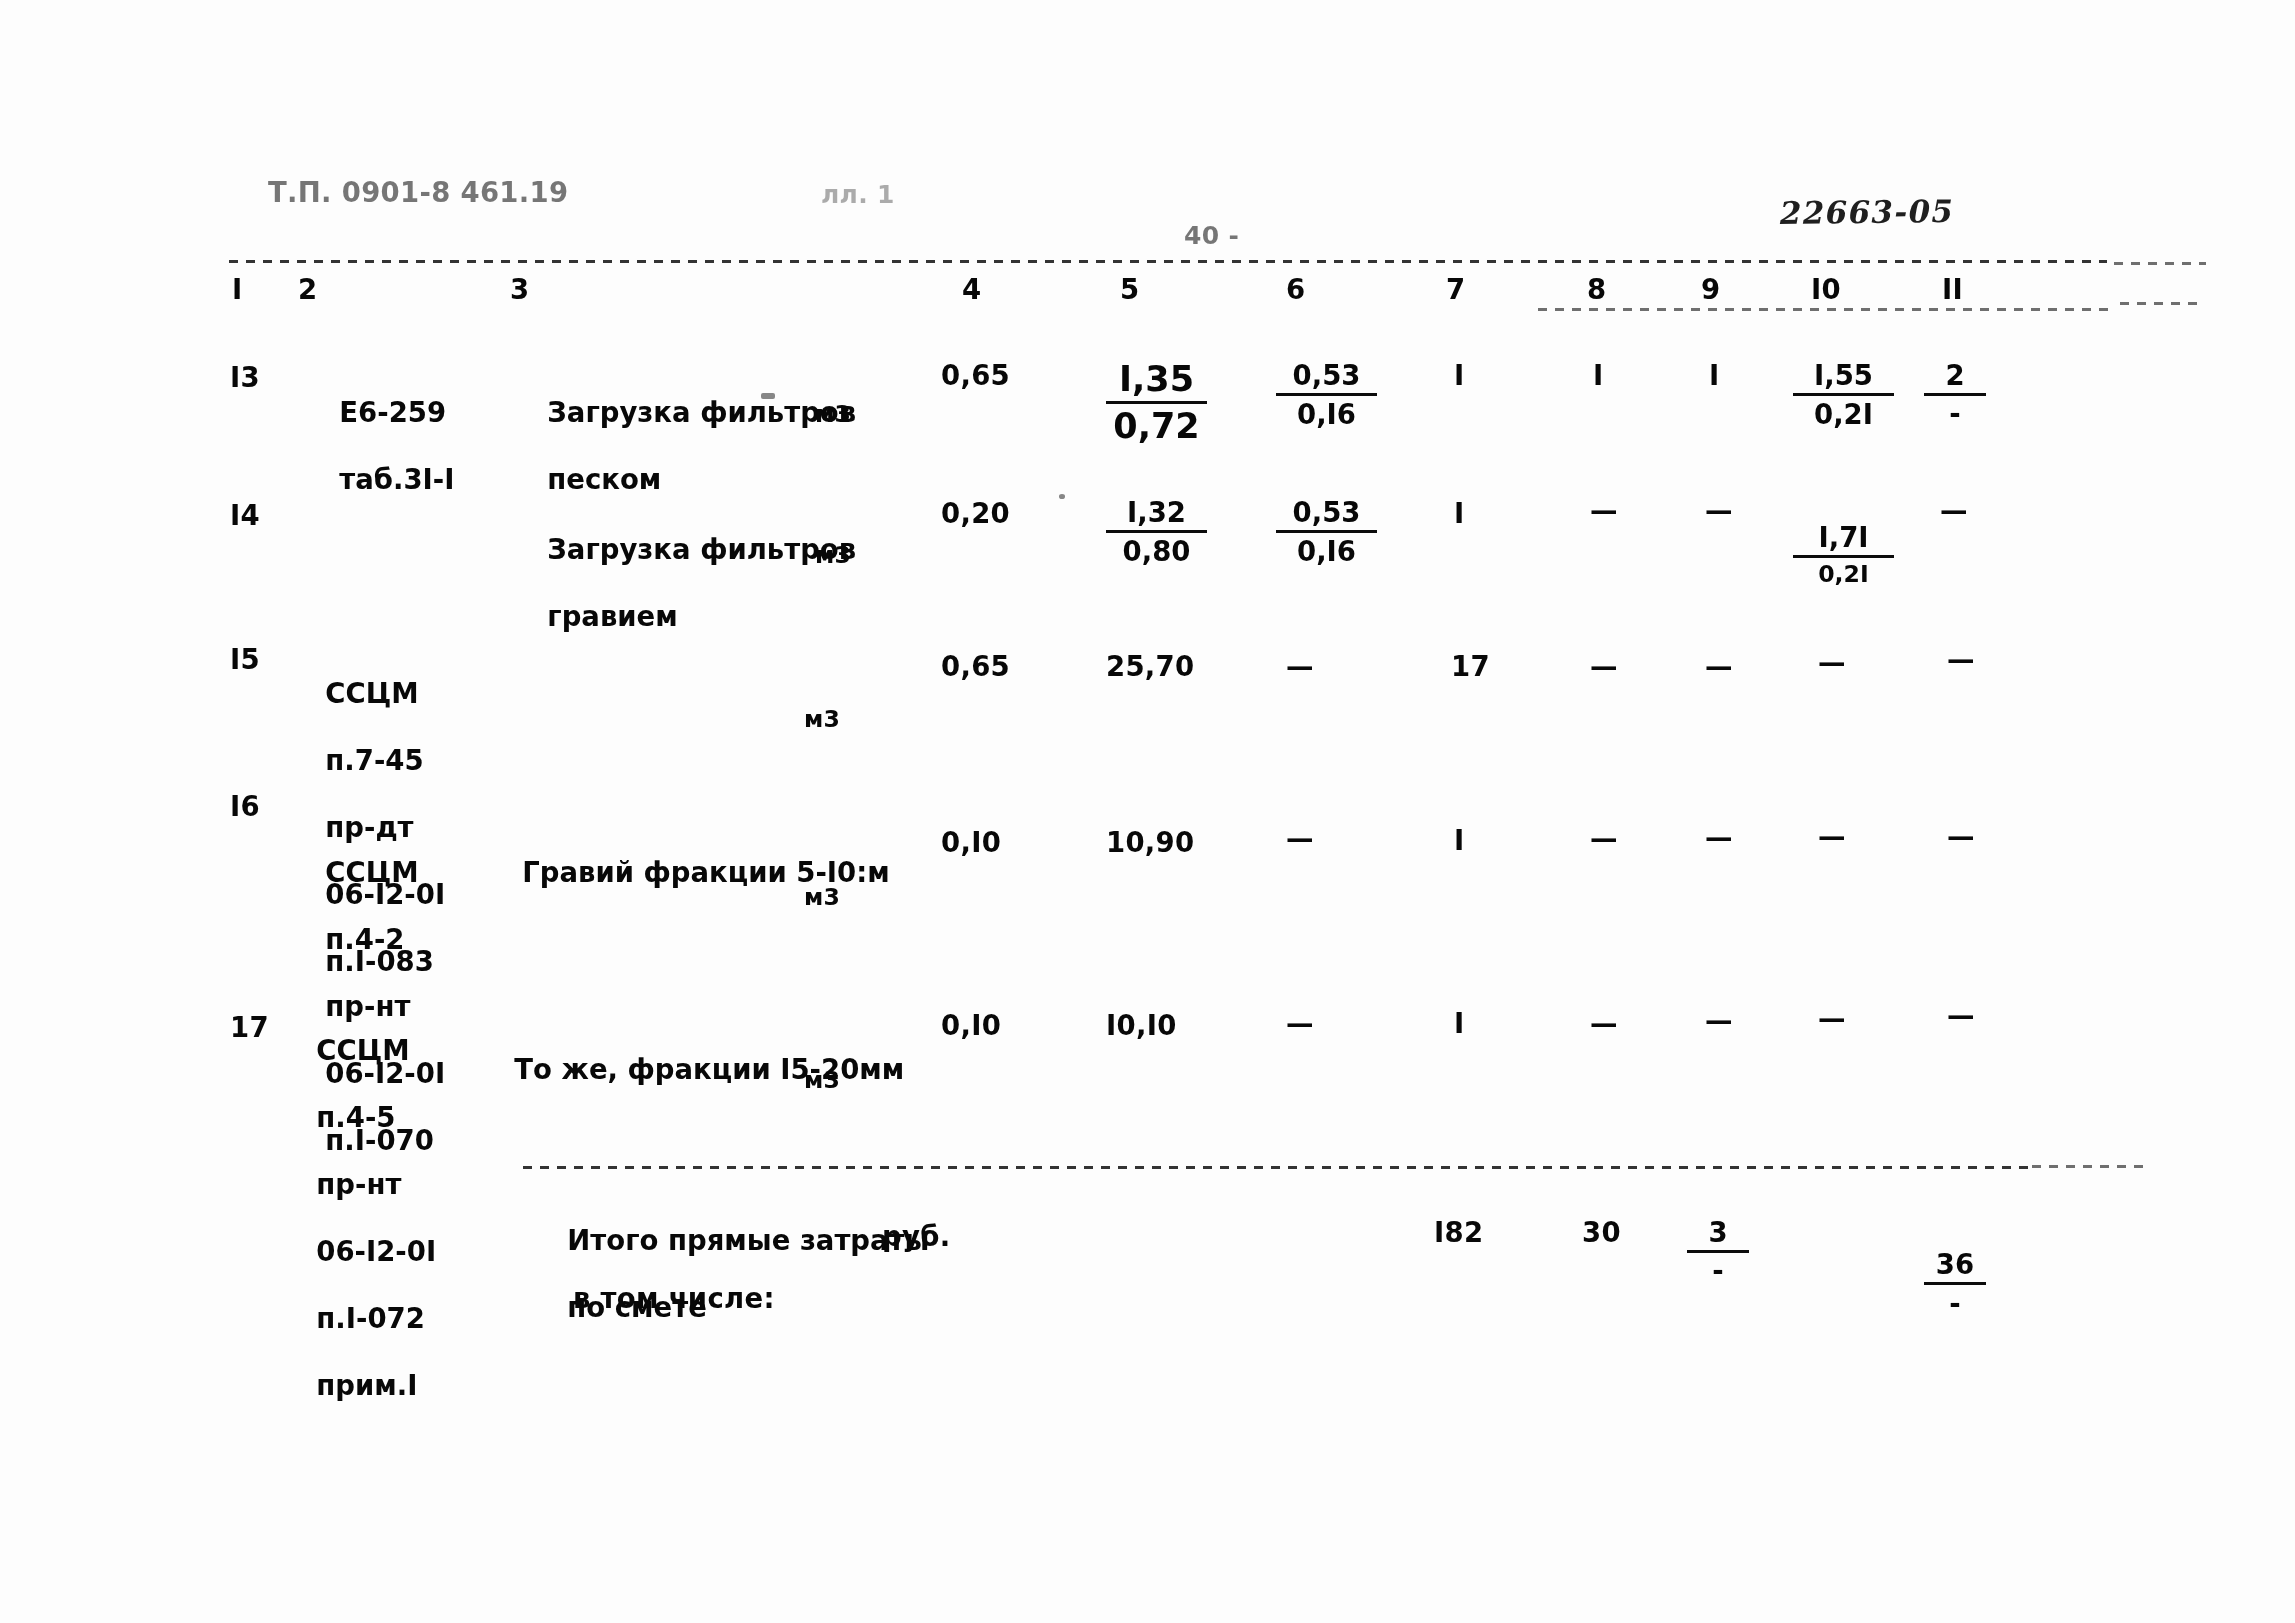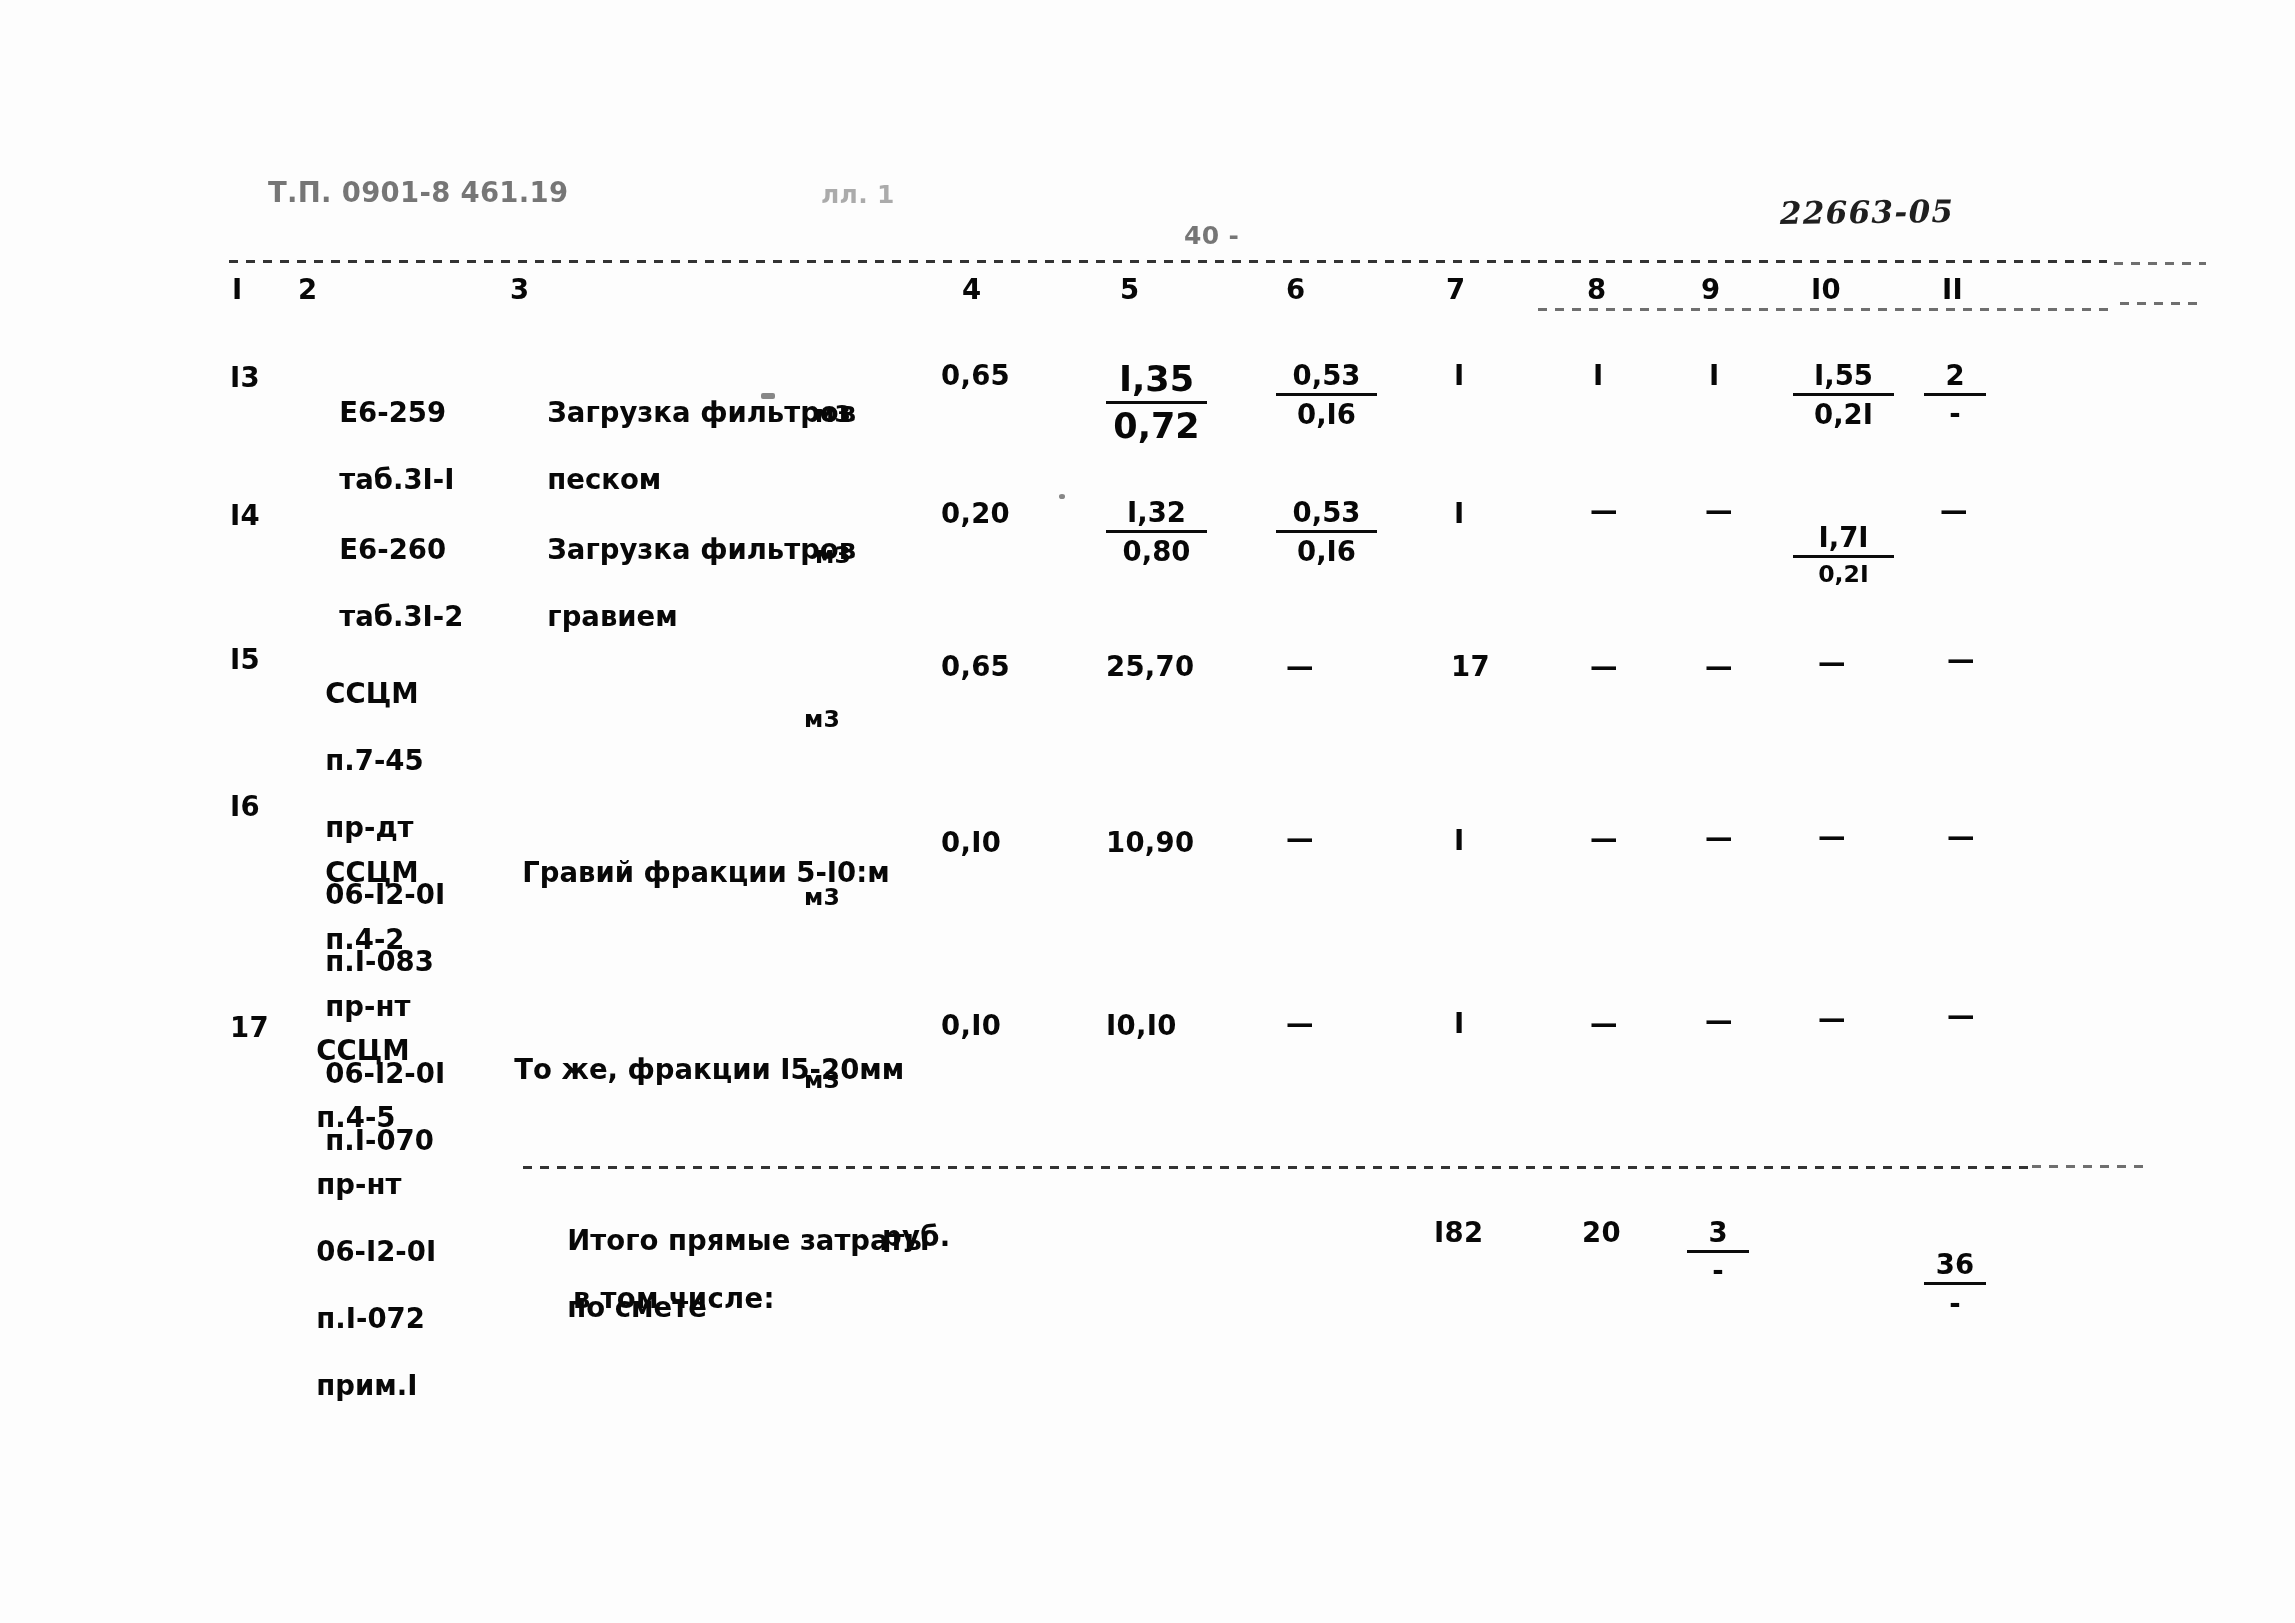--- a/index.html
+++ b/index.html
@@ -160,24 +160,20 @@
     <span class="den">0,2I</span>
   </div>
 
   <div class="frac" style="left:1924px; top:359px; font-size:27.5px; width:62px;">
     <span class="num">2</span>
     <span class="bar" style="height:2.6px;"></span>
     <span class="den">-</span>
   </div>
 
   <div class="txt" style="left:230px; top:501px; font-size:27.5px;">I4</div>
-  <div class="stack" style="left:301px; top:499px; font-size:27.5px;">
-    <span>Е6-260</span><br>
-    <span>таб.3I-2</span>
-  </div>
   <div class="stack" style="left:509px; top:499px; font-size:27.5px;">
     <span>Загрузка фильтров</span><br>
     <span>гравием</span>
   </div>
   <div class="txt" style="left:815px; top:543px; font-size:23.6px;">м3</div>
 
   <div class="txt" style="left:941px; top:499px; font-size:27.5px;">0,20</div>
 
   <div class="frac" style="left:1106px; top:496px; font-size:27.5px; width:101px;">
     <span class="num">I,32</span>
@@ -270,21 +266,21 @@
   <div class="dashrule" style="left:523px; top:1166px; width:1505px;"></div>
   <div class="dashrule light" style="left:2032px; top:1165px; width:111px;"></div>
 
   <div class="stack" style="left:529px; top:1190px; font-size:27.5px;">
     <span>Итого прямые затраты</span><br>
     <span>по смете</span>
   </div>
   <div class="txt" style="left:882px; top:1222px; font-size:27.5px;">руб.</div>
 
   <div class="txt" style="left:1434px; top:1218px; font-size:27.5px;">I82</div>
-  <div class="txt" style="left:1582px; top:1218px; font-size:27.5px;">20</div>
+  <div class="txt" style="left:1582px; top:1218px; font-size:27.5px;">30</div>
 
   <div class="frac" style="left:1687px; top:1216px; font-size:27.5px; width:62px;">
     <span class="num">3</span>
     <span class="bar" style="height:2.6px;"></span>
     <span class="den">-</span>
   </div>
 
   <div class="frac" style="left:1924px; top:1216px; font-size:27.5px; width:62px;margin-top:32px;">
     <span class="num">36</span>
     <span class="bar" style="height:3.3px;"></span>

